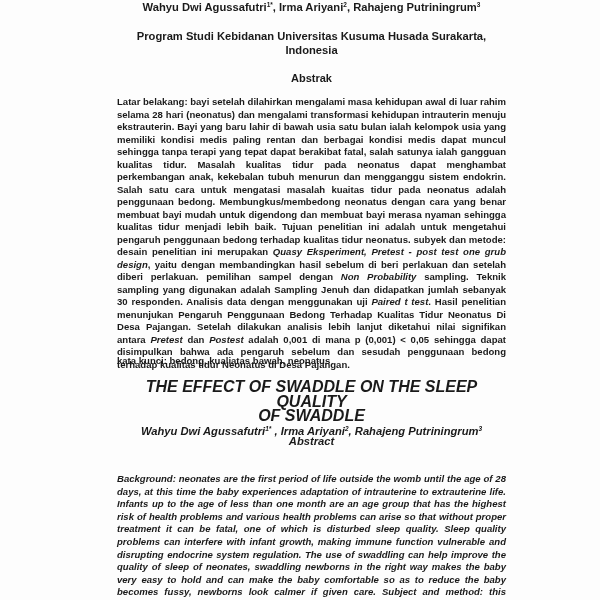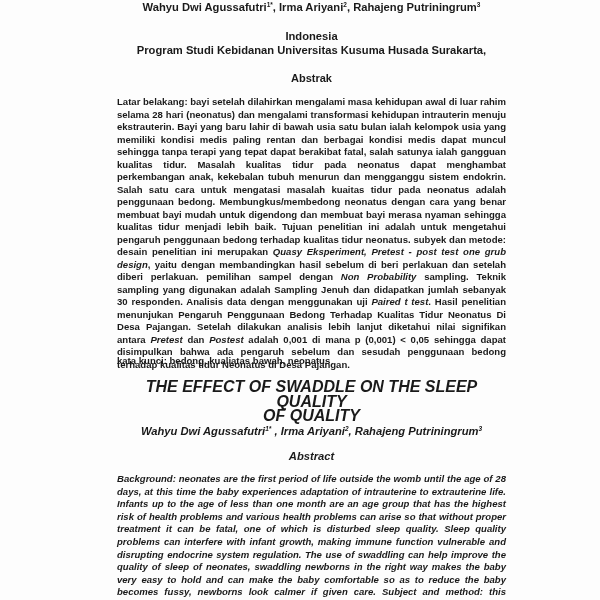--- a/index.html
+++ b/index.html
@@ -15,53 +15,53 @@
   .authors { top: 1px; font-size: 11.2px; }
   .affil { top: 29px; font-size: 11.2px; line-height: 14px; }
   .abstract-head { top: 72px; font-size: 11px; }
   .body {
     top: 96px; font-size: 9.55px; line-height: 12.5px;
     text-align: justify; text-align-last: left;
   }
   .keywords { top: 355px; font-size: 9.55px; }
   .en-title { top: 380px; font-size: 16px; font-style: italic; line-height: 14.5px; }
   .en-authors { top: 425px; font-size: 11.2px; font-style: italic; }
-  .en-abstract-head { top: 450px; font-size: 11.2px; font-style: italic; }
+  .en-abstract-head { top: 435px; font-size: 11.2px; font-style: italic; }
   .en-body {
     top: 473px; font-size: 9.55px; line-height: 12.6px;
     text-align: justify; font-style: italic; text-align-last: left;
   }
   sup { font-size: 6.5px; vertical-align: 4px; line-height: 0; }
   p { margin: 0; font-weight: bold; }
 </style>
 </head>
 <body>
 
 <div class="page">
 
   <div class="col center authors">
     <span><span>Wahyu Dwi Agussafutri</span><sup>1*</sup></span>, 
     <span><span>Irma Ariyani</span><sup>2</sup></span>, 
     <span><span>Rahajeng Putriningrum</span><sup>3</sup></span>
   </div>
 
   <div class="col center affil">
+    <div>Program Studi Kebidanan Universitas Kusuma Husada Surakarta,</div>
     <div>Indonesia</div>
-    <div>Program Studi Kebidanan Universitas Kusuma Husada Surakarta,</div>
   </div>
 
   <div class="col center abstract-head">Abstrak</div>
 
   <p class="col body" id="abstrak-body"><span>Latar belakang: bayi setelah dilahirkan mengalami masa kehidupan awal di luar rahim selama 28 hari (neonatus) dan mengalami transformasi kehidupan intrauterin menuju ekstrauterin. Bayi yang baru lahir di bawah usia satu bulan ialah kelompok usia yang memiliki kondisi medis paling rentan dan berbagai kondisi medis dapat muncul sehingga tanpa terapi yang tepat dapat berakibat fatal, salah satunya ialah gangguan kualitas tidur. Masalah kualitas tidur pada neonatus dapat menghambat perkembangan anak, kekebalan tubuh menurun dan mengganggu sistem endokrin. Salah satu cara untuk mengatasi masalah kuaitas tidur pada neonatus adalah penggunaan bedong. Membungkus/membedong neonatus dengan cara yang benar membuat bayi mudah untuk digendong dan membuat bayi merasa nyaman sehingga kualitas tidur menjadi lebih baik. Tujuan penelitian ini adalah untuk mengetahui pengaruh penggunaan bedong terhadap kualitas tidur neonatus. subyek dan metode: desain penelitian ini merupakan </span><i>Quasy Eksperiment, Pretest - post test one grub design</i><span>, yaitu dengan membandingkan hasil sebelum di beri perlakuan dan setelah diberi perlakuan. pemilihan sampel dengan </span><i>Non Probability</i><span> sampling. Teknik sampling yang digunakan adalah Sampling Jenuh dan didapatkan jumlah sebanyak 30 responden. Analisis data dengan menggunakan uji </span><i>Paired t test</i><span>. Hasil penelitian menunjukan Pengaruh Penggunaan Bedong Terhadap Kualitas Tidur Neonatus Di Desa Pajangan. Setelah dilakukan analisis lebih lanjut diketahui nilai signifikan antara </span><i>Pretest</i><span> dan </span><i>Postest</i><span> adalah 0,001 di mana p (0,001) &lt; 0,05 sehingga dapat disimpulkan bahwa ada pengaruh sebelum dan sesudah penggunaan bedong terhadap kualitas tidur Neonatus di Desa Pajangan.</span></p>
 
   <p class="col keywords">kata kunci: bedong, kualiatas bawah, neonatus</p>
 
   <div class="col center en-title">
     <div>THE EFFECT OF SWADDLE ON THE SLEEP QUALITY</div>
-    <div>OF QUALITY</div>
+    <div>OF SWADDLE</div>
   </div>
 
   <div class="col center en-authors">
     <span><span>Wahyu Dwi Agussafutri</span><sup>1*</sup></span> , 
     <span><span>Irma Ariyani</span><sup>2</sup></span>, 
     <span><span>Rahajeng Putriningrum</span><sup>3</sup></span>
   </div>
 
   <div class="col center en-abstract-head">Abstract</div>
 

